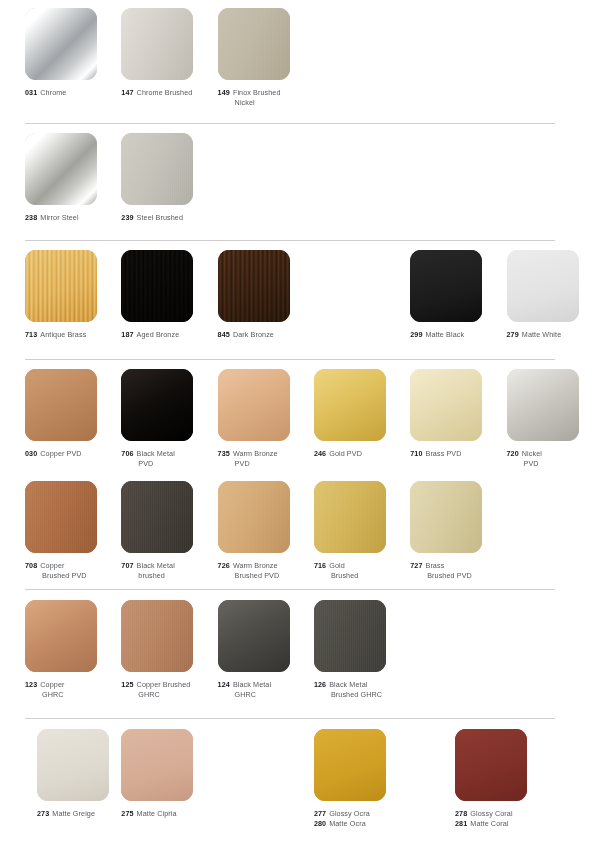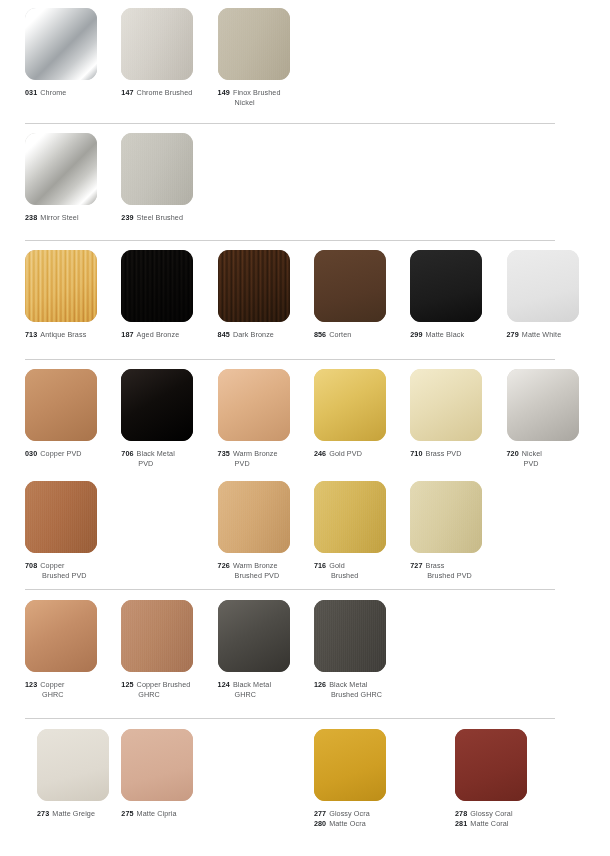--- a/index.html
+++ b/index.html
@@ -156,28 +156,20 @@
           </div>
         </div>
         <div class="cell" style="left: 217.6px;">
           <div class="swatch" style="background: rgb(86, 65, 47);">
             <span class="grain" style="background: repeating-linear-gradient(90deg, rgb(62, 47, 33) 0px, rgb(86, 65, 47) 1px, rgb(107, 82, 60) 2px, rgb(86, 65, 47) 3px, rgb(62, 47, 33) 4.5px), linear-gradient(160deg, rgb(107, 82, 60) 0%, rgb(86, 65, 47) 55%, rgb(62, 47, 33) 100%); background-blend-mode: overlay; opacity: 0.97;"></span>
           </div>
           <div class="label">
             <div><span class="code">845</span><span class="name">Dark Bronze</span></div>
           </div>
         </div>
-        <div class="cell" style="left: 313.9px;">
-          <div class="swatch" style="background: rgb(84, 56, 38);">
-            <span class="grain" style="background: linear-gradient(165deg, rgb(98, 67, 46) 0%, rgb(84, 56, 38) 62%, rgb(70, 48, 31) 100%);"></span>
-          </div>
-          <div class="label">
-            <div><span class="code">856</span><span class="name">Corten</span></div>
-          </div>
-        </div>
         <div class="cell" style="left: 410.2px;">
           <div class="swatch" style="background: rgb(27, 27, 27);">
             <span class="grain" style="background: linear-gradient(165deg, rgb(40, 40, 40) 0%, rgb(27, 27, 27) 62%, rgb(13, 13, 13) 100%);"></span>
           </div>
           <div class="label">
             <div><span class="code">299</span><span class="name">Matte Black</span></div>
           </div>
         </div>
         <div class="cell" style="left: 506.5px;">
           <div class="swatch" style="background: rgb(226, 226, 226);">
@@ -245,20 +237,29 @@
         </div>
       </div>
       <div class="row" style="top: 112px;">
         <div class="cell" style="left: 25px;">
           <div class="swatch" style="background: rgb(176, 108, 66);">
             <span class="grain" style="background: repeating-linear-gradient(90deg, rgba(255, 255, 255, 0.1) 0px, rgba(0, 0, 0, 0.06) 1px, rgba(255, 255, 255, 0.04) 2px), linear-gradient(115deg, rgb(189, 125, 82) 0%, rgb(176, 108, 66) 48%, rgb(154, 91, 51) 100%);"></span>
           </div>
           <div class="label">
             <div><span class="code">708</span><span class="name">Copper</span></div>
             <span class="line2"><span class="name">Brushed PVD</span></span>
+          </div>
+        </div>
+        <div class="cell" style="left: 121.3px;">
+          <div class="swatch" style="background: rgb(65, 60, 53);">
+            <span class="grain" style="background: repeating-linear-gradient(90deg, rgba(255, 255, 255, 0.1) 0px, rgba(0, 0, 0, 0.06) 1px, rgba(255, 255, 255, 0.04) 2px), linear-gradient(115deg, rgb(77, 71, 63) 0%, rgb(65, 60, 53) 48%, rgb(50, 46, 41) 100%);"></span>
+          </div>
+          <div class="label">
+            <div><span class="code">707</span><span class="name">Black Metal</span></div>
+            <span class="line2"><span class="name">brushed</span></span>
           </div>
         </div>
         <div class="cell" style="left: 217.6px;">
           <div class="swatch" style="background: rgb(217, 171, 115);">
             <span class="grain" style="background: repeating-linear-gradient(90deg, rgba(255, 255, 255, 0.1) 0px, rgba(0, 0, 0, 0.06) 1px, rgba(255, 255, 255, 0.04) 2px), linear-gradient(115deg, rgb(229, 187, 135) 0%, rgb(217, 171, 115) 48%, rgb(196, 148, 92) 100%);"></span>
           </div>
           <div class="label">
             <div><span class="code">726</span><span class="name">Warm Bronze</span></div>
             <span class="line2"><span class="name">Brushed PVD</span></span>
           </div>

